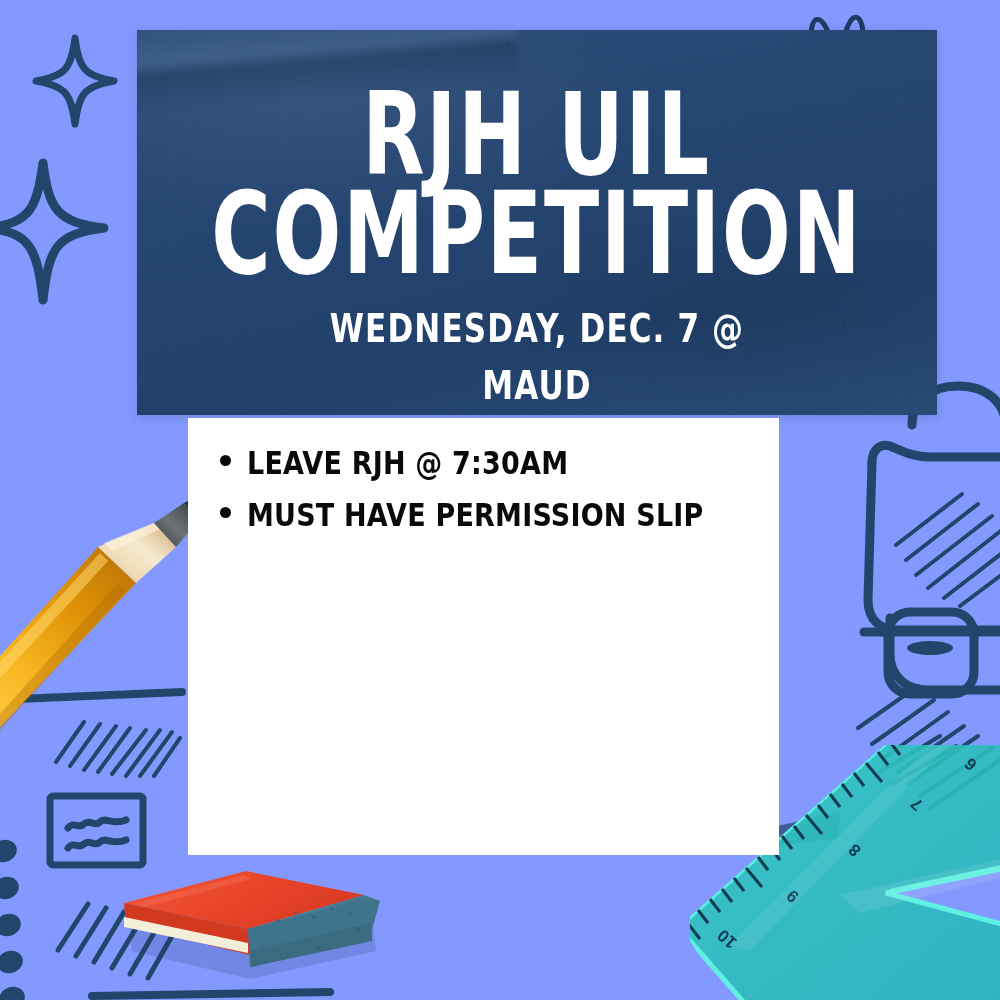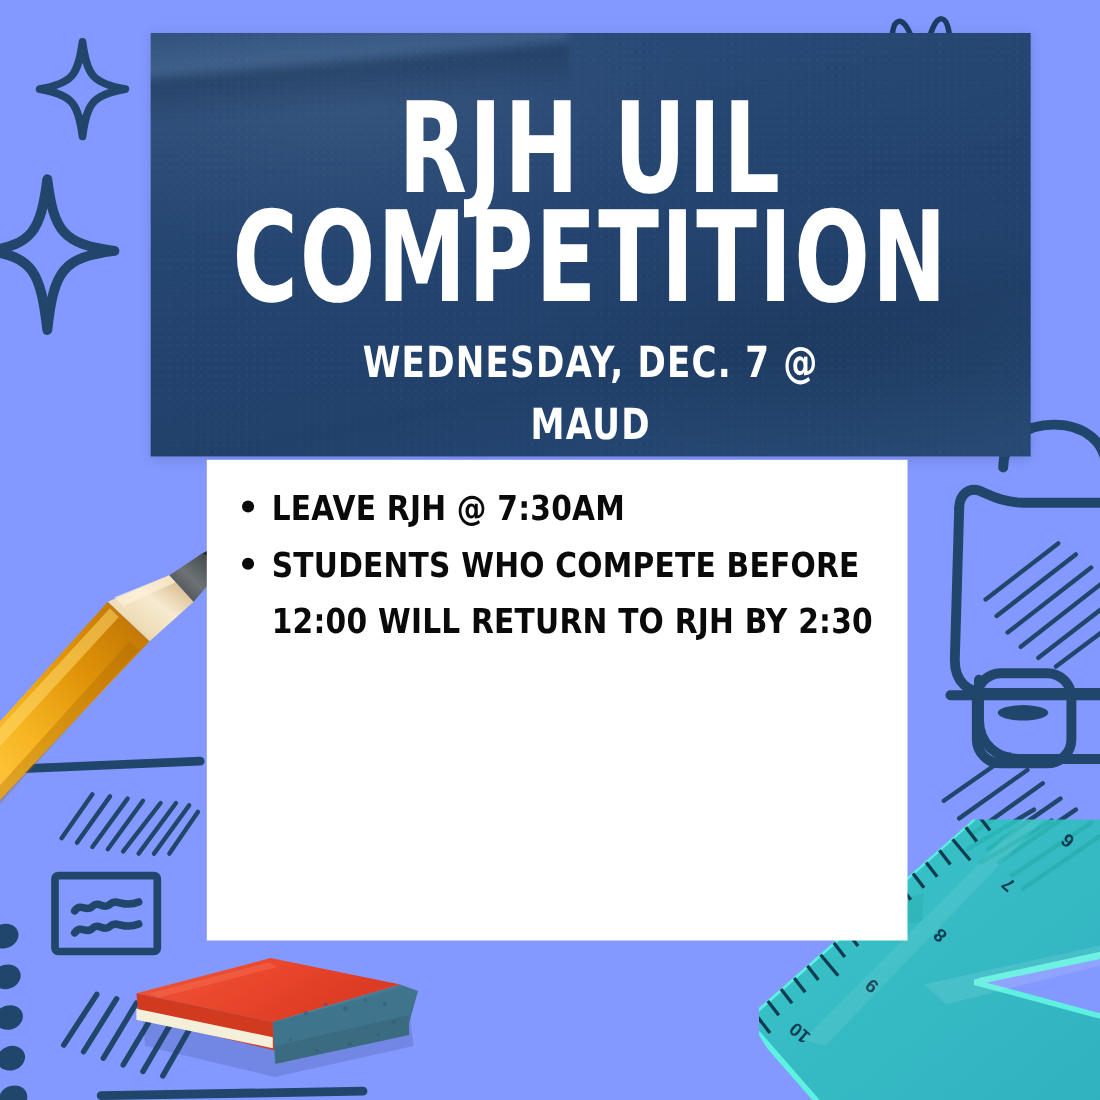--- a/index.html
+++ b/index.html
@@ -134,21 +134,21 @@
     transform: scaleX(0.94) scaleY(1.18);
     transform-origin: center top;
     margin-top: 38px;
   }
 
   
   .bullet-card {
     position: absolute;
     left: 188px;
     top: 418px;
-    width: 637px;
+    width: 591px;
     height: 437px;
     background: #ffffff;
     box-sizing: border-box;
     padding: 20px 26px 20px 18px;
     z-index: 6;
   }
   .bullet-list {
     list-style: none;
     margin: 0;
     padding: 0;
@@ -468,18 +468,18 @@
   </div>
 
   <div class="bullet-card">
     <ul class="bullet-list">
       <li class="bullet-item">
         <span class="bullet-dot"></span>
         <span class="bullet-text">LEAVE RJH @ 7:30AM</span>
       </li>
       <li class="bullet-item">
         <span class="bullet-dot"></span>
-        <span class="bullet-text">STUDENTS WHO COMPETE BEFORE 12:00 WILL RETURN TO RJH BY 2:30</span>
+        <span class="bullet-text">MUST HAVE PERMISSION SLIP</span>
       </li>
     </ul>
   </div>
 
 </div>
 
 </body></html>

